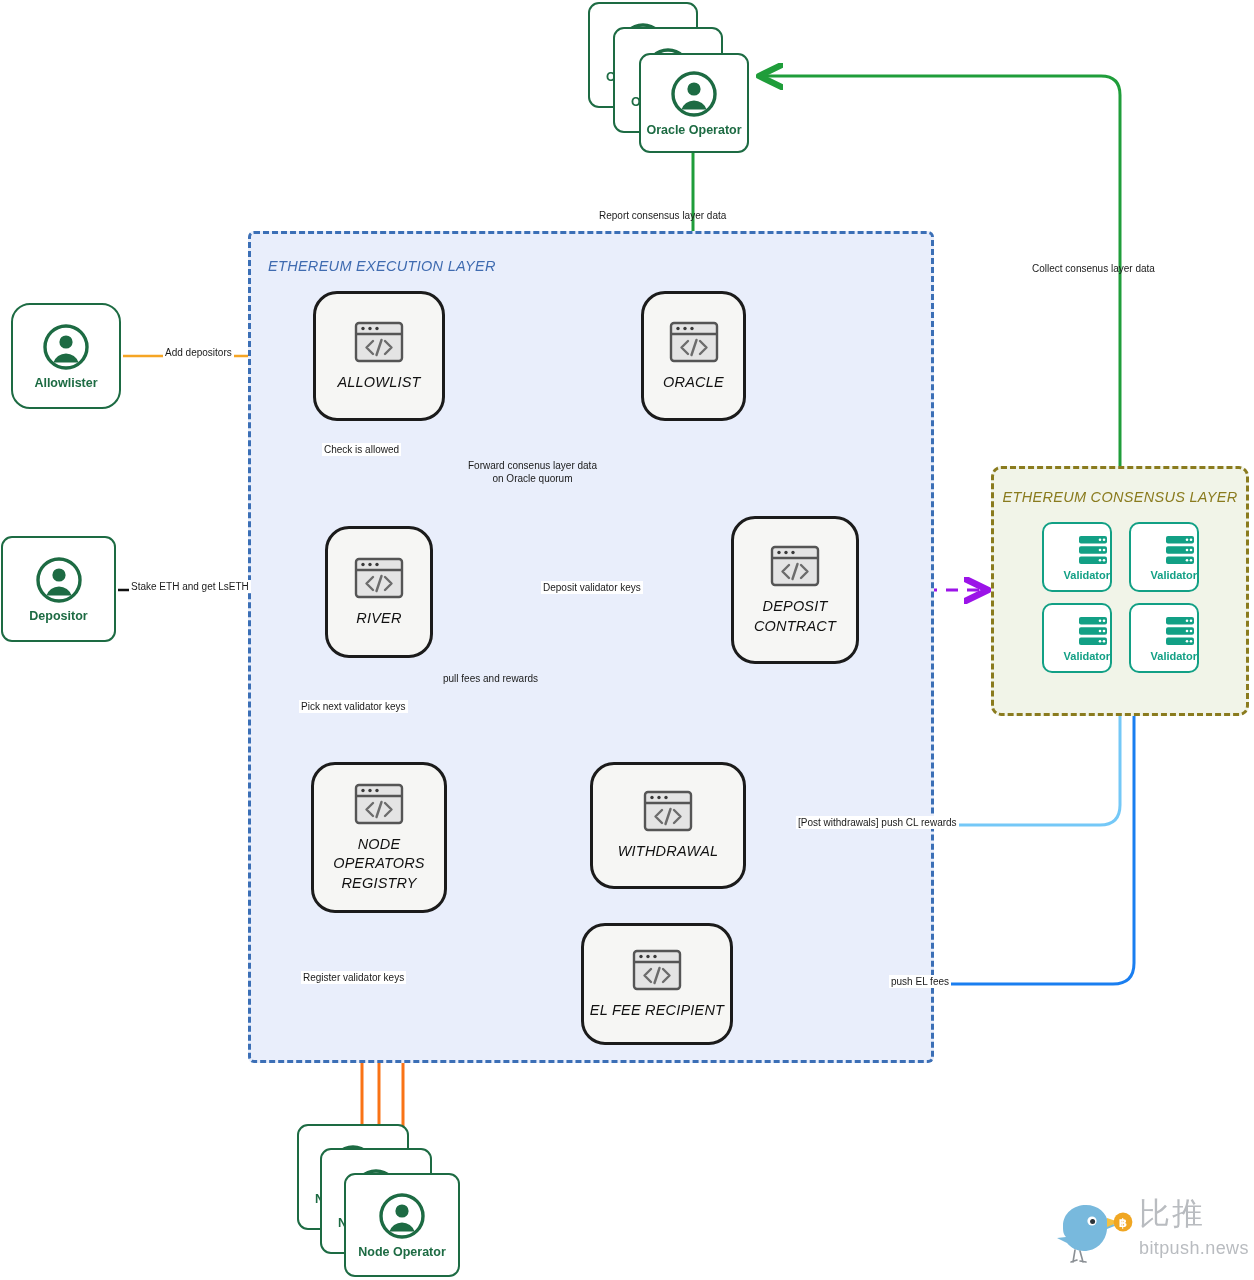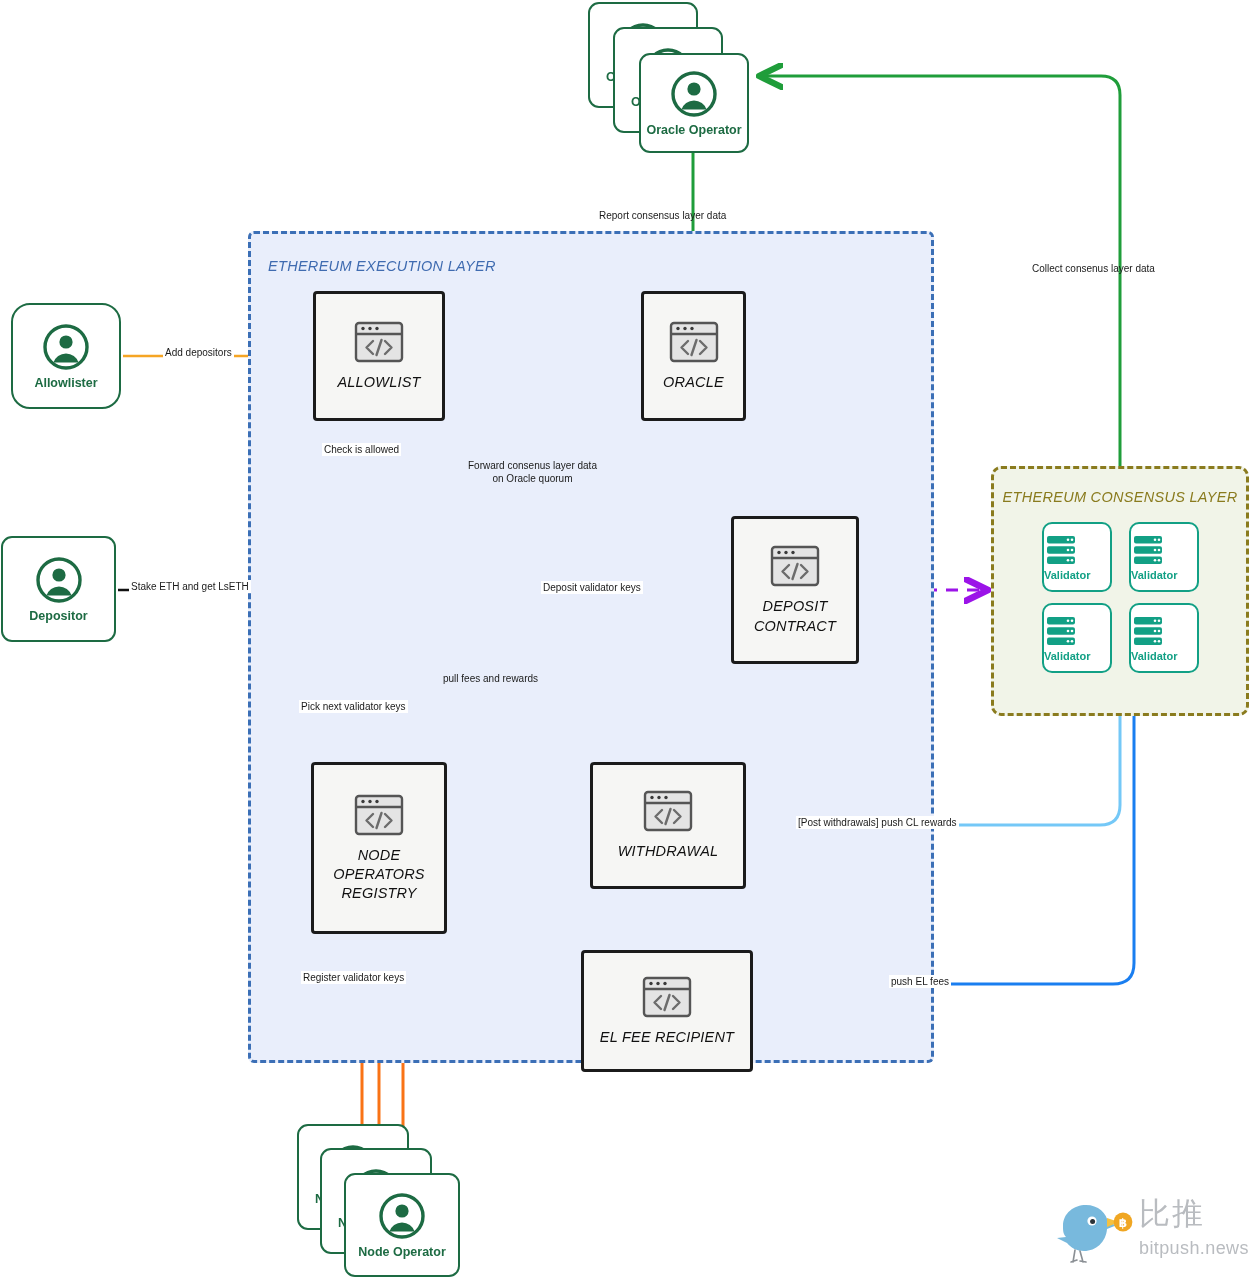--- a/index.html
+++ b/index.html
@@ -12,21 +12,21 @@
   .panel-exec{left:248px;top:231px;width:686px;height:832px;
       background:#e9eefb;border:3px dashed #3b6fb6;border-radius:6px;}
   .panel-cons{left:991px;top:466px;width:258px;height:250px;
       background:#f1f4e8;border:3px dashed #8a7b1e;border-radius:10px;}
   .panel-title{position:absolute;font-style:italic;font-size:14.5px;letter-spacing:.3px;white-space:nowrap;}
   .panel-exec .panel-title{left:17px;top:24px;color:#3f6bb0;font-weight:400;}
   .panel-cons .panel-title{left:0;right:0;top:20px;text-align:center;color:#8a7b1e;}
 
   
   .contract{position:absolute;box-sizing:border-box;background:#f6f6f4;
-      border:3px solid #1b1b1b;border-radius:4px;
+      border:3px solid #1b1b1b;border-radius:24px;
       display:flex;flex-direction:column;align-items:center;justify-content:center;}
   .contract .clabel{font-style:italic;font-size:14.5px;color:#111;text-align:center;
       line-height:1.32;margin-top:9px;letter-spacing:.2px;white-space:pre-line;}
 
   
   .codeicon{width:52px;height:44px;display:block;}
 
   
   .actor{position:absolute;box-sizing:border-box;background:#ffffff;
       border:2px solid #1d6b43;border-radius:11px;
@@ -34,21 +34,21 @@
   .actor .alabel{font-size:12.5px;font-weight:bold;color:#1d6b43;margin-top:5px;white-space:nowrap;}
   .stackcard{position:absolute;box-sizing:border-box;background:#ffffff;
       border:2px solid #1d6b43;border-radius:11px;overflow:hidden;}
   .stackcard .alabel{position:absolute;left:16px;bottom:22px;font-size:12.5px;
       font-weight:bold;color:#1d6b43;white-space:nowrap;}
   .stackcard .pic{position:absolute;left:50%;top:18px;transform:translateX(-50%);}
 
   
   .validator{position:absolute;box-sizing:border-box;background:#ffffff;
       border:2px solid #12a085;border-radius:10px;
-      display:flex;flex-direction:column;align-items:flex-start;justify-content:center;}
+      display:flex;flex-direction:column;align-items:flex-end;justify-content:center;}
   .validator .vlabel{font-size:11px;font-weight:bold;color:#12a085;margin-top:3px;}
 
   
   .elabel{position:absolute;font-size:10px;color:#1a1a1a;background:#ffffff;
       white-space:nowrap;line-height:1.3;padding:0 2px;}
   .elabel.nobg{background:transparent;}
   .elabel.two{white-space:pre-line;text-align:center;}
 
   
   #wm{position:absolute;left:1047px;top:1196px;width:200px;height:76px;}
@@ -145,35 +145,46 @@
       <rect x="3" y="3" width="46" height="38" rx="3" fill="#e4e4e4" stroke="#555" stroke-width="2.4"></rect>
       <path d="M3 14 H49" stroke="#555" stroke-width="2.4"></path>
       <circle cx="10" cy="8.5" r="1.7" fill="#3a3a3a"></circle>
         <circle cx="17" cy="8.5" r="1.7" fill="#3a3a3a"></circle>
         <circle cx="24" cy="8.5" r="1.7" fill="#3a3a3a"></circle>
       <path d="M20 21 L13.5 27.5 L20 34 M32 21 L38.5 27.5 L32 34 M28.5 20 L23.5 35" fill="none" stroke="#6c6c6c" stroke-width="2.4" stroke-linecap="round" stroke-linejoin="round"></path>
     </svg>
     <div class="clabel">ORACLE</div>
   </div>
 
+  <div class="contract" style="left:325px;top:526px;width:108px;height:132px;">
+    <svg class="codeicon" viewBox="0 0 52 44">
+      <rect x="3" y="3" width="46" height="38" rx="3" fill="#e4e4e4" stroke="#555" stroke-width="2.4"></rect>
+      <path d="M3 14 H49" stroke="#555" stroke-width="2.4"></path>
+      <circle cx="10" cy="8.5" r="1.7" fill="#3a3a3a"></circle>
+        <circle cx="17" cy="8.5" r="1.7" fill="#3a3a3a"></circle>
+        <circle cx="24" cy="8.5" r="1.7" fill="#3a3a3a"></circle>
+      <path d="M20 21 L13.5 27.5 L20 34 M32 21 L38.5 27.5 L32 34 M28.5 20 L23.5 35" fill="none" stroke="#6c6c6c" stroke-width="2.4" stroke-linecap="round" stroke-linejoin="round"></path>
+    </svg>
+    <div class="clabel">RIVER</div>
+  </div>
 
   <div class="contract" style="left:731px;top:516px;width:128px;height:148px;">
     <svg class="codeicon" viewBox="0 0 52 44">
       <rect x="3" y="3" width="46" height="38" rx="3" fill="#e4e4e4" stroke="#555" stroke-width="2.4"></rect>
       <path d="M3 14 H49" stroke="#555" stroke-width="2.4"></path>
       <circle cx="10" cy="8.5" r="1.7" fill="#3a3a3a"></circle>
         <circle cx="17" cy="8.5" r="1.7" fill="#3a3a3a"></circle>
         <circle cx="24" cy="8.5" r="1.7" fill="#3a3a3a"></circle>
       <path d="M20 21 L13.5 27.5 L20 34 M32 21 L38.5 27.5 L32 34 M28.5 20 L23.5 35" fill="none" stroke="#6c6c6c" stroke-width="2.4" stroke-linecap="round" stroke-linejoin="round"></path>
     </svg>
     <div class="clabel">DEPOSIT
 CONTRACT</div>
   </div>
 
-  <div class="contract" style="left:311px;top:762px;width:136px;height:172px;">
+  <div class="contract" style="left:311px;top:762px;width:136px;height:151px;">
     <svg class="codeicon" viewBox="0 0 52 44">
       <rect x="3" y="3" width="46" height="38" rx="3" fill="#e4e4e4" stroke="#555" stroke-width="2.4"></rect>
       <path d="M3 14 H49" stroke="#555" stroke-width="2.4"></path>
       <circle cx="10" cy="8.5" r="1.7" fill="#3a3a3a"></circle>
         <circle cx="17" cy="8.5" r="1.7" fill="#3a3a3a"></circle>
         <circle cx="24" cy="8.5" r="1.7" fill="#3a3a3a"></circle>
       <path d="M20 21 L13.5 27.5 L20 34 M32 21 L38.5 27.5 L32 34 M28.5 20 L23.5 35" fill="none" stroke="#6c6c6c" stroke-width="2.4" stroke-linecap="round" stroke-linejoin="round"></path>
     </svg>
     <div class="clabel">NODE
 OPERATORS
@@ -185,21 +196,21 @@
       <rect x="3" y="3" width="46" height="38" rx="3" fill="#e4e4e4" stroke="#555" stroke-width="2.4"></rect>
       <path d="M3 14 H49" stroke="#555" stroke-width="2.4"></path>
       <circle cx="10" cy="8.5" r="1.7" fill="#3a3a3a"></circle>
         <circle cx="17" cy="8.5" r="1.7" fill="#3a3a3a"></circle>
         <circle cx="24" cy="8.5" r="1.7" fill="#3a3a3a"></circle>
       <path d="M20 21 L13.5 27.5 L20 34 M32 21 L38.5 27.5 L32 34 M28.5 20 L23.5 35" fill="none" stroke="#6c6c6c" stroke-width="2.4" stroke-linecap="round" stroke-linejoin="round"></path>
     </svg>
     <div class="clabel">WITHDRAWAL</div>
   </div>
 
-  <div class="contract" style="left:581px;top:950px;width:172px;height:122px;">
+  <div class="contract" style="left:581px;top:923px;width:152px;height:122px;">
     <svg class="codeicon" viewBox="0 0 52 44">
       <rect x="3" y="3" width="46" height="38" rx="3" fill="#e4e4e4" stroke="#555" stroke-width="2.4"></rect>
       <path d="M3 14 H49" stroke="#555" stroke-width="2.4"></path>
       <circle cx="10" cy="8.5" r="1.7" fill="#3a3a3a"></circle>
         <circle cx="17" cy="8.5" r="1.7" fill="#3a3a3a"></circle>
         <circle cx="24" cy="8.5" r="1.7" fill="#3a3a3a"></circle>
       <path d="M20 21 L13.5 27.5 L20 34 M32 21 L38.5 27.5 L32 34 M28.5 20 L23.5 35" fill="none" stroke="#6c6c6c" stroke-width="2.4" stroke-linecap="round" stroke-linejoin="round"></path>
     </svg>
     <div class="clabel">EL FEE RECIPIENT</div>
   </div>

